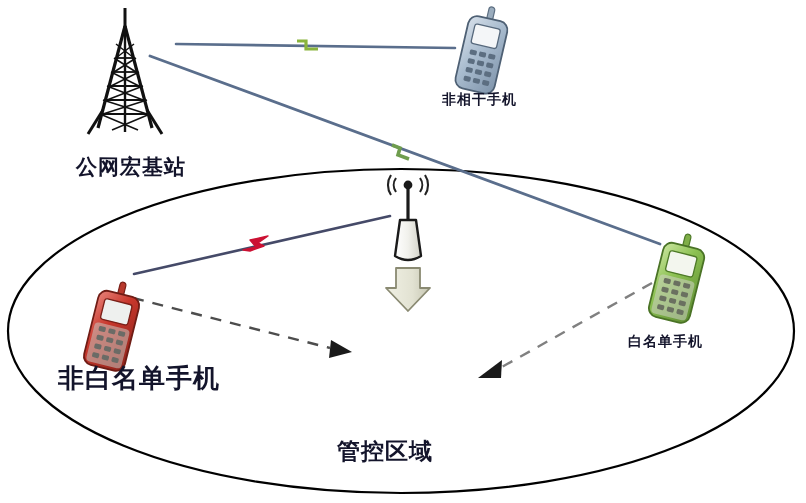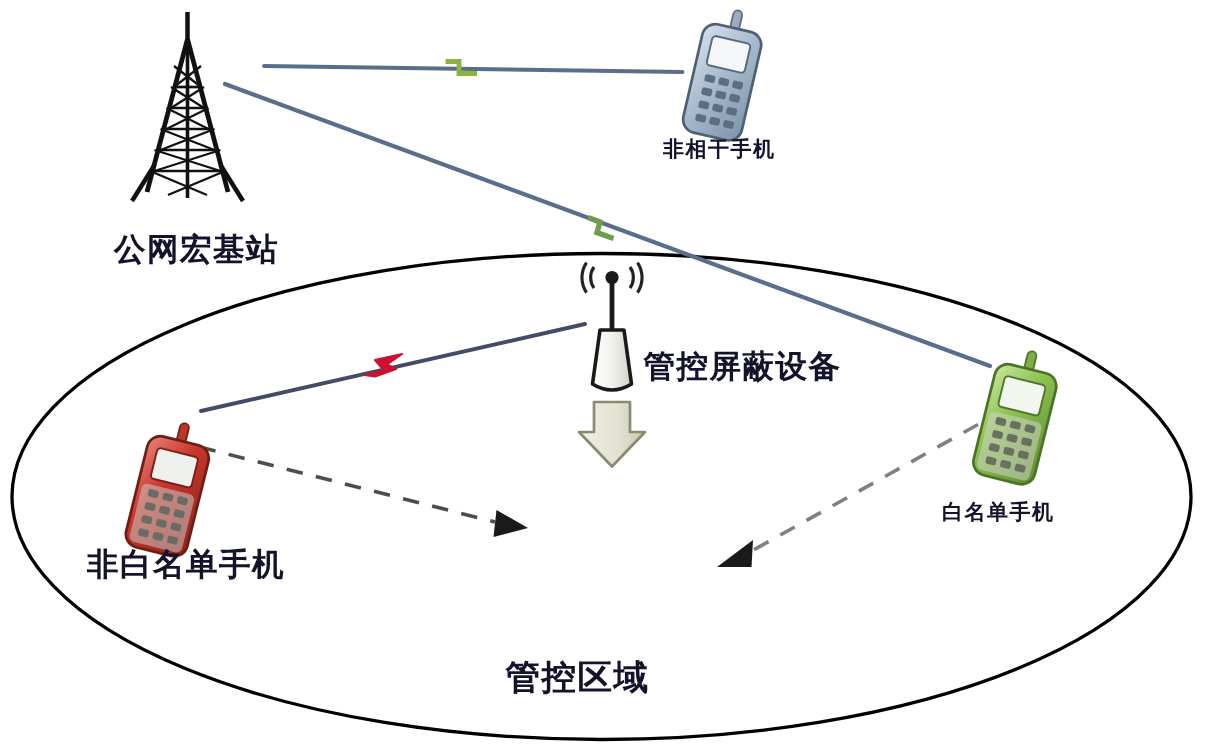--- a/index.html
+++ b/index.html
@@ -27,21 +27,21 @@
     font-family: "Liberation Sans", "DejaVu Sans", sans-serif;
     font-weight: bold;
     color: #13142b;
     white-space: nowrap;
     letter-spacing: 1px;
     line-height: 1;
   }
   .lbl-tower   { left: 76px;  top: 136px; font-size: 21px; margin-top: 20px; }
   .lbl-blue    { left: 442px; top: 92px;  font-size: 14px; }
   .lbl-jammer  { left: 429px; top: 234px; font-size: 21px; }
-  .lbl-red     { left: 58px;  top: 366px; font-size: 21px; font-family: Liberation Serif, serif; }
+  .lbl-red     { left: 58px;  top: 366px; font-size: 26px; font-family: Liberation Serif, serif; }
   .lbl-green   { left: 628px; top: 334px; font-size: 14px; }
   .lbl-zone    { left: 337px; top: 440px; font-size: 23px; }
 </style>
 </head>
 <body>
 
 <div id="stage">
 
   <svg id="vector" viewBox="0 0 806 503">
     <defs>
@@ -217,21 +217,20 @@
         <path d="M 396 268 L 420 268 L 420 288 L 430 288 L 408 311 L 386 288 L 396 288 Z" fill="url(#gradArrow)" stroke="#8a8a72" stroke-width="1.8" stroke-linejoin="round"></path>
       </g>
     </g>
 
   </svg>
 
   <div class="label lbl-tower">公网宏基站</div>
 
   <div class="label lbl-blue">非相干手机</div>
 
-  <div class="label lbl-jammer">管控屏蔽设备</div>
 
   <div class="label lbl-red">非白名单手机</div>
 
   <div class="label lbl-green">白名单手机</div>
 
   <div class="label lbl-zone">管控区域</div>
 
 </div>
 
 </body></html>

